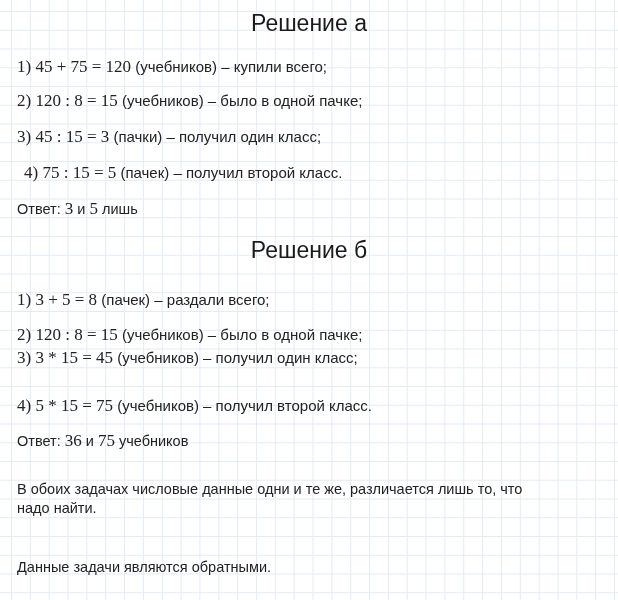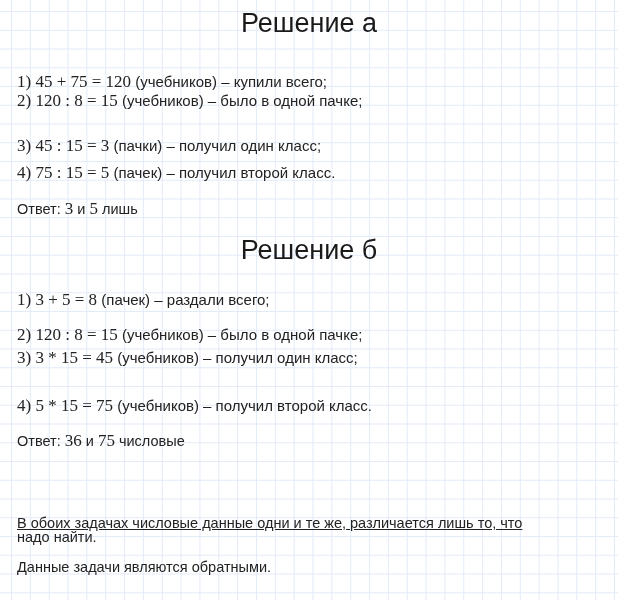--- a/index.html
+++ b/index.html
@@ -9,47 +9,47 @@
     background-image:
       linear-gradient(to right, #e3ebf7 1px, transparent 1px),
       linear-gradient(to bottom, #e3ebf7 1px, transparent 1px);
     background-size: 18.85px 18.75px;
     background-position: 11px 11px;
     color: #1c1c1c;
     font-family: "Liberation Sans", "DejaVu Sans", sans-serif;
   }
   .title {
     position: absolute; left: 0; width: 618px; text-align: center;
-    font-size: 27px; line-height: 28px; color: #1a1a1a;
+    font-size: 23px; line-height: 28px; color: #1a1a1a;
   }
   .line {
     position: absolute; left: 17px; white-space: nowrap;
     font-size: 15px; line-height: 20px; color: #222;
   }
   .line .n {
     font-family: "Liberation Serif", "DejaVu Serif", serif;
     font-size: 17px;
   }
   .answer { font-size: 14.5px; }
   .para { font-size: 14.5px; }
 </style>
 </head>
 <body>
 
 <div class="title" style="top:9px;">Решение а</div>
 
-<div class="line" style="top:72px;"><span class="n">1) 45 + 75 = 120</span><span> (учебников) – купили всего;</span></div>
+<div class="line" style="top:57px;"><span class="n">1) 45 + 75 = 120</span><span> (учебников) – купили всего;</span></div>
 <div class="line" style="top:91px;"><span class="n">2) 120 : 8 = 15</span><span> (учебников) – было в одной пачке;</span></div>
-<div class="line" style="top:136px;"><span class="n">3) 45 : 15 = 3</span><span> (пачки) – получил один класс;</span></div>
-<div class="line" style="top:163px;"><span class="n">4) 75 : 15 = 5</span><span> (пачек) – получил второй класс.</span></div>
+<div class="line" style="top:127px;"><span class="n">3) 45 : 15 = 3</span><span> (пачки) – получил один класс;</span></div>
+<div class="line" style="top:163px;margin-left:7px;"><span class="n">4) 75 : 15 = 5</span><span> (пачек) – получил второй класс.</span></div>
 <div class="line answer" style="top:199px;"><span>Ответ: </span><span class="n">3</span><span> и </span><span class="n">5</span><span> лишь</span></div>
 
 <div class="title" style="top:236px;">Решение б</div>
 
 <div class="line" style="top:290px;"><span class="n">1) 3 + 5 = 8</span><span> (пачек) – раздали всего;</span></div>
 <div class="line" style="top:325px;"><span class="n">2) 120 : 8 = 15</span><span> (учебников) – было в одной пачке;</span></div>
 <div class="line" style="top:348px;"><span class="n">3) 3 * 15 = 45</span><span> (учебников) – получил один класс;</span></div>
 <div class="line" style="top:396px;text-align:center;"><span class="n">4) 5 * 15 = 75</span><span> (учебников) – получил второй класс.</span></div>
-<div class="line answer" style="top:431px;"><span>Ответ: </span><span class="n">36</span><span> и </span><span class="n">75</span><span> числовые</span></div>
+<div class="line answer" style="top:431px;"><span>Ответ: </span><span class="n">36</span><span> и </span><span class="n">75</span><span> учебников</span></div>
 
-<div class="line para" style="top:513px;text-decoration:underline;">В обоих задачах числовые данные одни и те же, различается лишь то, что</div>
-<div class="line para" style="top:527px;">надо найти.</div>
+<div class="line para" style="top:479px;">В обоих задачах числовые данные одни и те же, различается лишь то, что</div>
+<div class="line para" style="top:498px;">надо найти.</div>
 <div class="line para" style="top:557px;">Данные задачи являются обратными.</div>
 
 </body></html>

